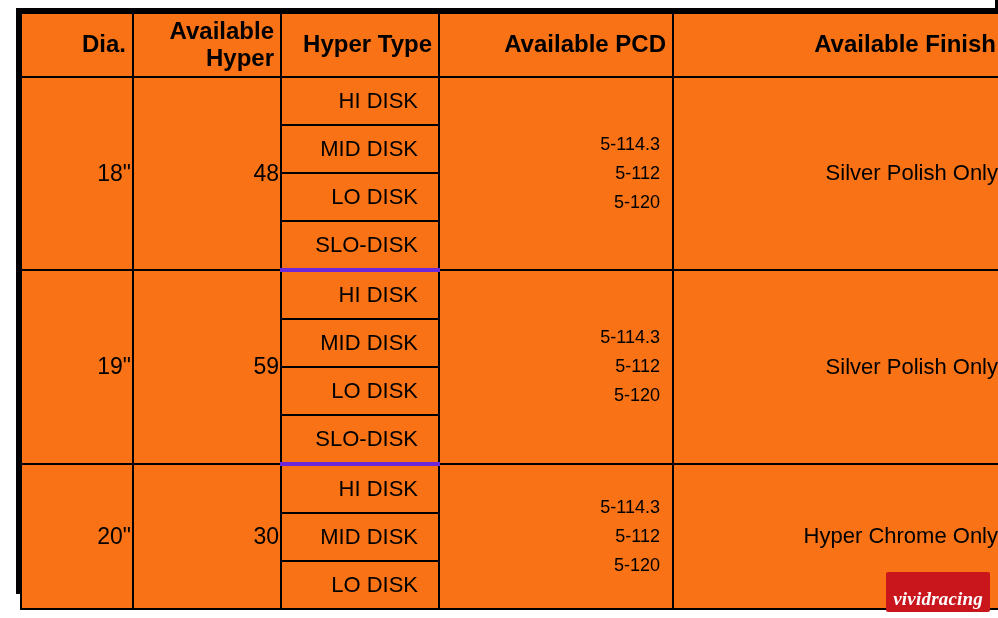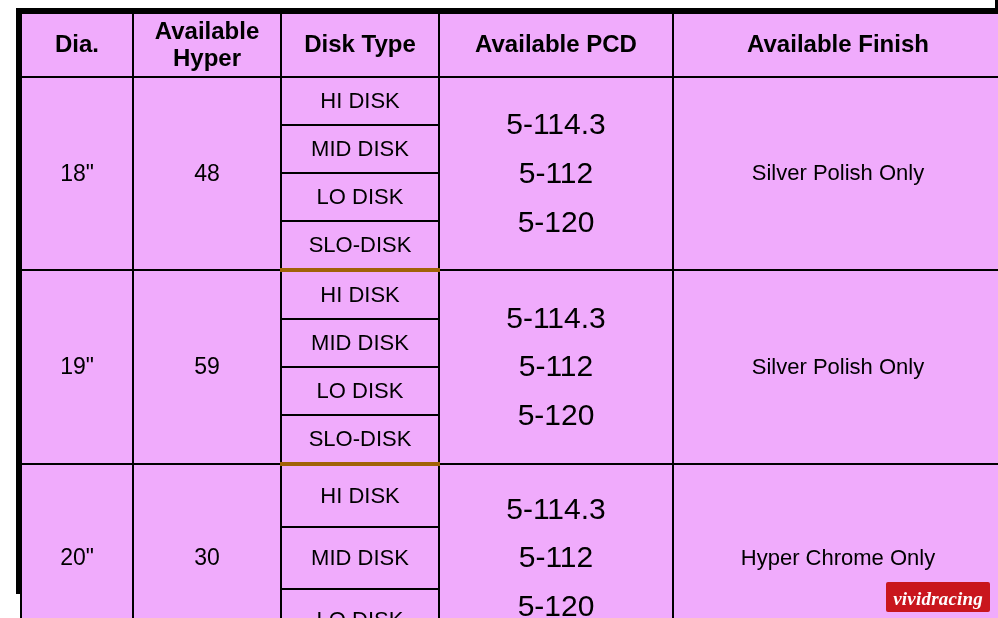--- a/index.html
+++ b/index.html
@@ -39,24 +39,24 @@
 
   table.spec {
     border-collapse: collapse;
     width: 100%;
     height: 100%;
     table-layout: fixed;
   }
 
   table.spec td, table.spec th {
     border: 2px solid #000000;
-    text-align: center;
+    text-align: right;
     vertical-align: middle;
     color: #000000;
-    background: #f0abfc;
+    background: #f97316;
   }
 
   
   thead th {
     background: #dcdcdc;
     font-weight: bold;
     font-size: 24px;
     padding: 4px 6px;
     line-height: 1.12;
     border-bottom: 4px solid #000000;
@@ -72,50 +72,50 @@
   td.dia, td.disk {
     font-size: 23px;
     font-weight: normal;
   }
   td.type {
     font-size: 22px;
     height: 44px;
     padding: 1px 20px;
   }
   td.pcd {
-    font-size: 30px;
+    font-size: 18px;
     line-height: 1.62;
-    padding: 20px;
+    padding: 12px;
   }
   td.fin {
     font-size: 22px;
     padding: 4px;
   }
 
   
   tr.group-end > td {
-    border-bottom: 4px solid #a16207;
+    border-bottom: 4px solid #6d28d9;
   }
 
   .pcd-lines span {
     display: block;
   }
 
   
   .watermark {
     position: absolute;
     right: 8px;
     bottom: 6px;
     font-family: "Liberation Serif", serif;
     font-style: italic;
     font-weight: bold;
     font-size: 19px;
     color: #ffffff;
     background: #c9161d;
-    padding: 6px 7px 2px 7px;
+    padding: 16px 7px 2px 7px;
     letter-spacing: 0.2px;
     border-radius: 2px;
     line-height: 1.15;
   }
 
   
   .right-rule {
     position: absolute;
     right: 0;
     top: 0;
@@ -137,21 +137,21 @@
         <col class="c-dia">
         <col class="c-disk">
         <col class="c-type">
         <col class="c-pcd">
         <col class="c-fin">
       </colgroup>
       <thead>
         <tr>
           <th>Dia.</th>
           <th>Available Hyper</th>
-          <th>Disk Type</th>
+          <th>Hyper Type</th>
           <th>Available PCD</th>
           <th>Available Finish</th>
         </tr>
       </thead>
       <tbody>
 
         <tr>
           <td class="dia" rowspan="4">18"</td>
           <td class="disk" rowspan="4">48</td>
           <td class="type">HI DISK</td>

